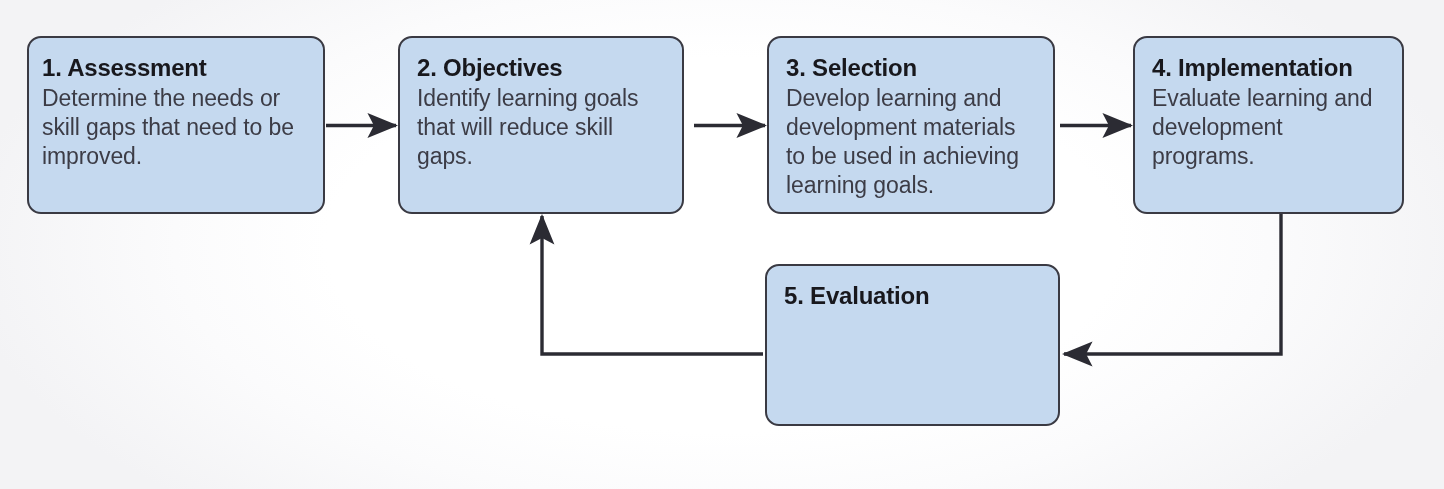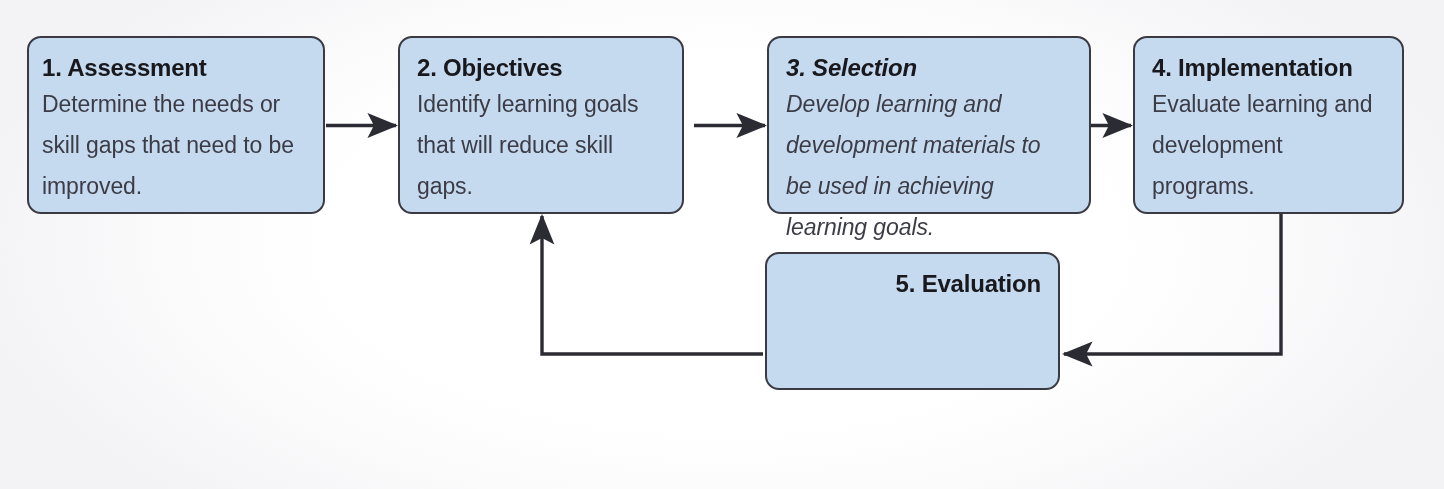--- a/index.html
+++ b/index.html
@@ -46,29 +46,29 @@
     line-height: 31px;
     letter-spacing: -0.2px;
     margin: 0 0 1px 0;
     white-space: nowrap;
   }
   .node-body {
     display: block;
     font-size: 23px;
     font-weight: normal;
     color: #3c3c46;
-    line-height: 41px;
+    line-height: 29px;
     letter-spacing: -0.1px;
   }
   
   #node-1 { left: 27px;   top: 36px;  width: 298px; height: 178px; padding-left: 13px; }
   #node-2 { left: 398px;  top: 36px;  width: 286px; height: 178px; }
-  #node-3 { left: 767px;  top: 36px;  width: 324px; height: 178px; font-style: italic; }
+  #node-3 { left: 767px;  top: 36px;  width: 288px; height: 178px; }
   #node-4 { left: 1133px; top: 36px;  width: 271px; height: 178px; }
-  #node-5 { left: 765px;  top: 252px; width: 295px; height: 138px; text-align: right; }
+  #node-5 { left: 765px;  top: 264px; width: 295px; height: 162px; }
 </style>
 </head>
 <body>
 
 <div id="diagram-canvas">
 
   <svg id="connector-layer" viewBox="0 0 1444 489" width="1444" height="489" xmlns="http://www.w3.org/2000/svg">
     <defs>
       <marker id="arrowhead" markerWidth="9" markerHeight="8" refX="8.4" refY="4" orient="auto" markerUnits="strokeWidth">
         <path d="M0,0.35 L9,4 L0,7.65 L1.9,4 Z" fill="#2b2b33"></path>

